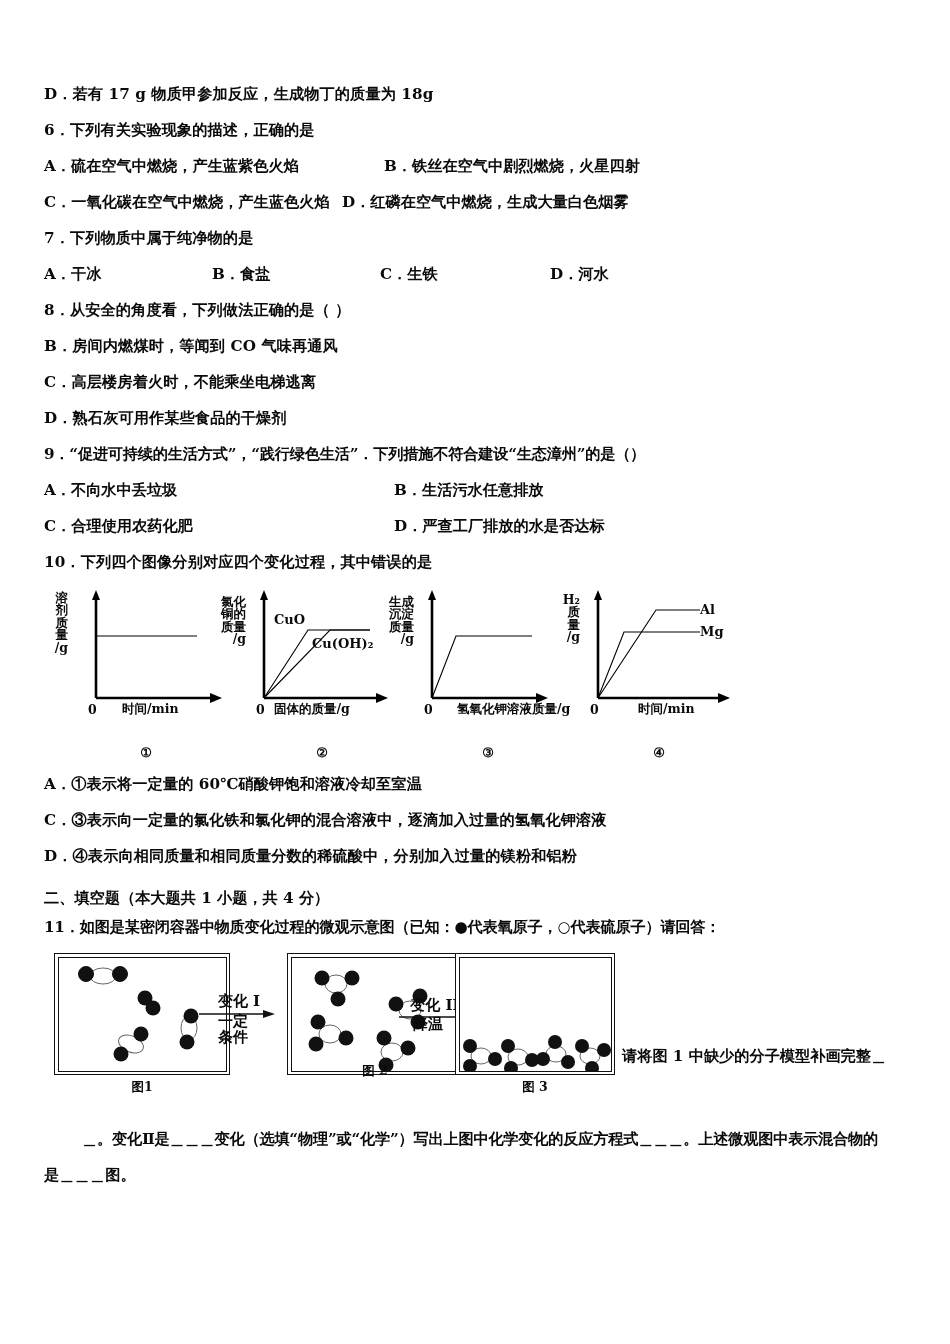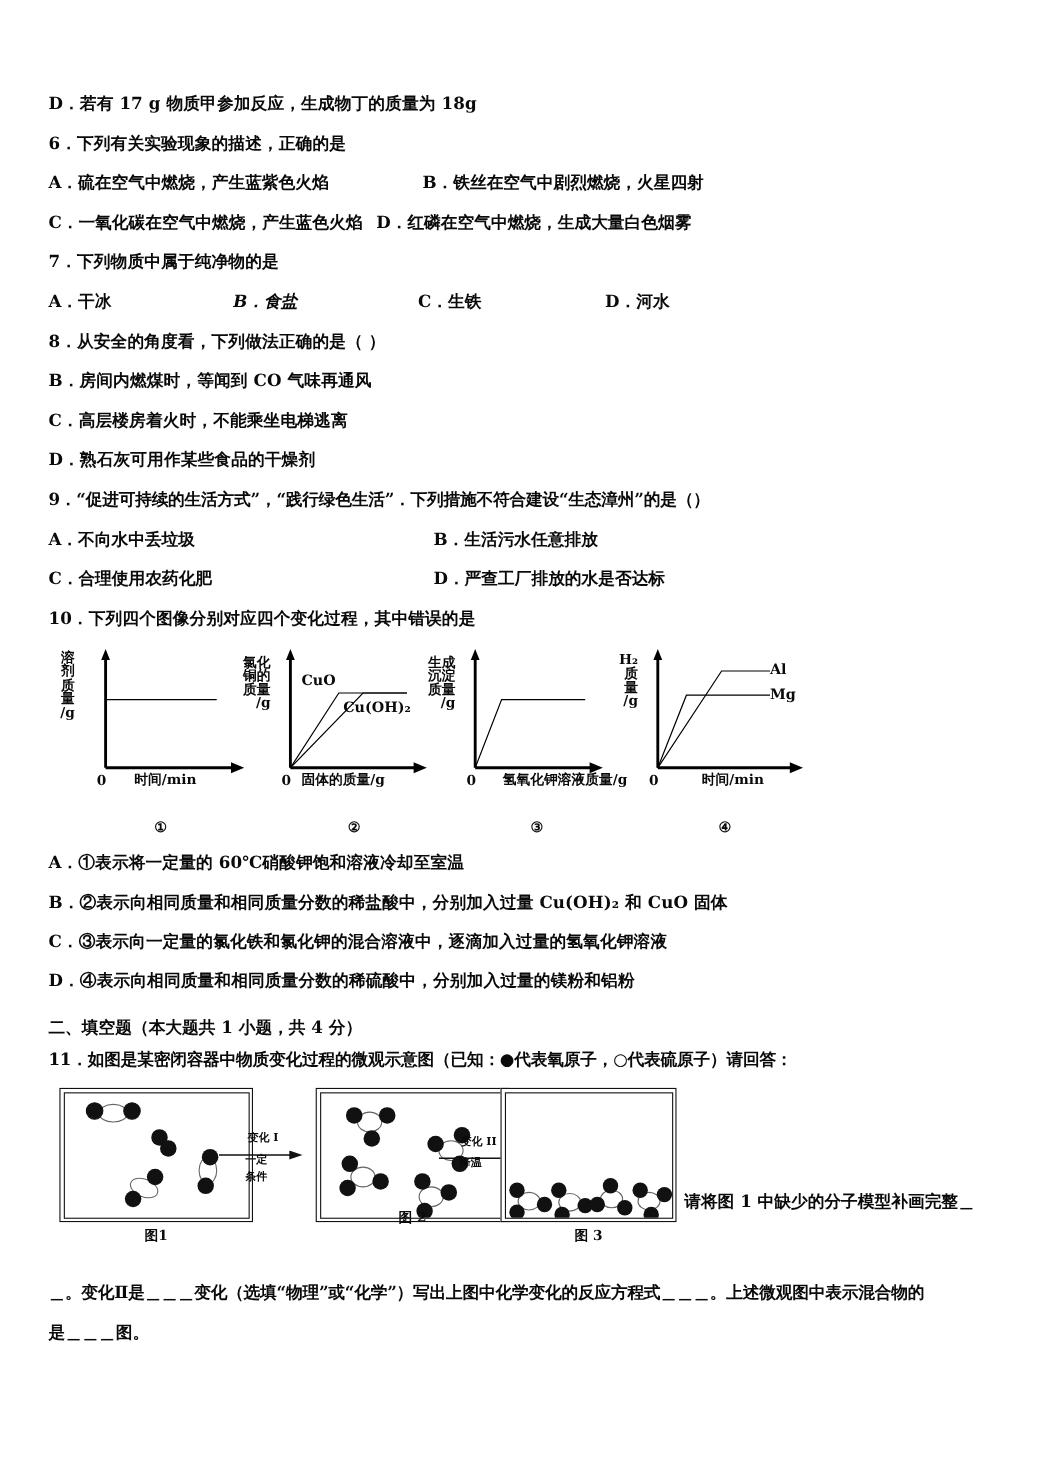--- a/index.html
+++ b/index.html
@@ -43,21 +43,21 @@
     display: flex;
     font-size: 15.2px;
     font-weight: bold;
     line-height: 1.38;
     margin: 0 0 15px 0;
   }
   .opt-row > .opt {
     display: block;
   }
   .w-q7a  { width: 168px; flex: 0 0 auto; }
-  .w-q7b  { width: 168px; flex: 0 0 auto; font-style: italic; }
+  .w-q7b  { width: 168px; flex: 0 0 auto; }
   .w-q7c  { width: 170px; flex: 0 0 auto; }
   .w-q6a  { width: 340px; flex: 0 0 auto; }
   .w-q6c  { width: 298px; flex: 0 0 auto; }
   .w-q9a  { width: 350px; flex: 0 0 auto; }
 
   .tight { letter-spacing: -0.2px; }
 
   .section-head {
     font-size: 15.2px;
     font-weight: bold;
@@ -133,21 +133,21 @@
     overflow: hidden;
   }
   .molcap {
     position: absolute;
     font-size: 12.5px;
     font-weight: bold;
     text-align: center;
   }
   .arrowlab {
     position: absolute;
-    font-size: 10px;
+    font-size: 15px;
     font-weight: bold;
     text-align: center;
     line-height: 1.12;
     white-space: nowrap;
   }
   .sidenote {
     position: absolute;
     font-size: 15.2px;
     font-weight: bold;
     white-space: nowrap;
@@ -305,23 +305,20 @@
       <div class="xlab" style="left:86px; top:113px;">时间/min</div>
       <div class="g-num" style="left:22px; width:170px;">④</div>
     </div>
 
   </div>
 
   <div class="qline">
     <span>A．</span><span>①表示将一定量的 60℃硝酸钾饱和溶液冷却至室温</span>
   </div>
   <div class="qline">
-    <span>B．</span><span>②表示向相同质量和相同质量分数的稀盐酸中，分别加入过量 Cu(OH)₂ 和 CuO 固体</span>
-  </div>
-  <div class="qline">
     <span>C．</span><span>③表示向一定量的氯化铁和氯化钾的混合溶液中，逐滴加入过量的氢氧化钾溶液</span>
   </div>
   <div class="qline">
     <span>D．</span><span>④表示向相同质量和相同质量分数的稀硫酸中，分别加入过量的镁粉和铝粉</span>
   </div>
 
   <div class="section-head" style="margin-top:22px;">二、填空题（本大题共 1 小题，共 4 分）</div>
   <div class="qline stem tight">
     <span>11．</span><span>如图是某密闭容器中物质变化过程的微观示意图（已知：●代表氧原子，○代表硫原子）请回答：</span>
   </div>
@@ -441,17 +438,17 @@
             <circle cx="132" cy="110" r="7" fill="#111"></circle>
           </g>
         </svg>
       </div>
     </div>
     <div class="molcap" style="left:411px; width:160px; top:126px;">图 3</div>
 
     <div class="sidenote" style="left:578px; top:55px;">请将图 1 中缺少的分子模型补画完整＿</div>
   </div>
 
-  <div class="qline tight" style="margin-top:26px;">＿。变化Ⅱ是＿＿＿变化（选填“物理”或“化学”）写出上图中化学变化的反应方程式＿＿＿。上述微观图中表示混合物的</div>
+  <div class="qline tight" style="margin-top:26px;text-align:center;">＿。变化Ⅱ是＿＿＿变化（选填“物理”或“化学”）写出上图中化学变化的反应方程式＿＿＿。上述微观图中表示混合物的</div>
   <div class="qline">是＿＿＿图。</div>
 
  </div>
 </div>
 
 </body></html>

